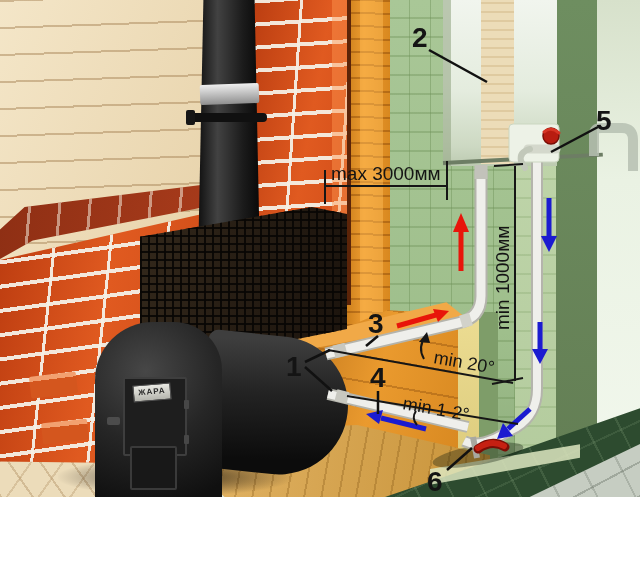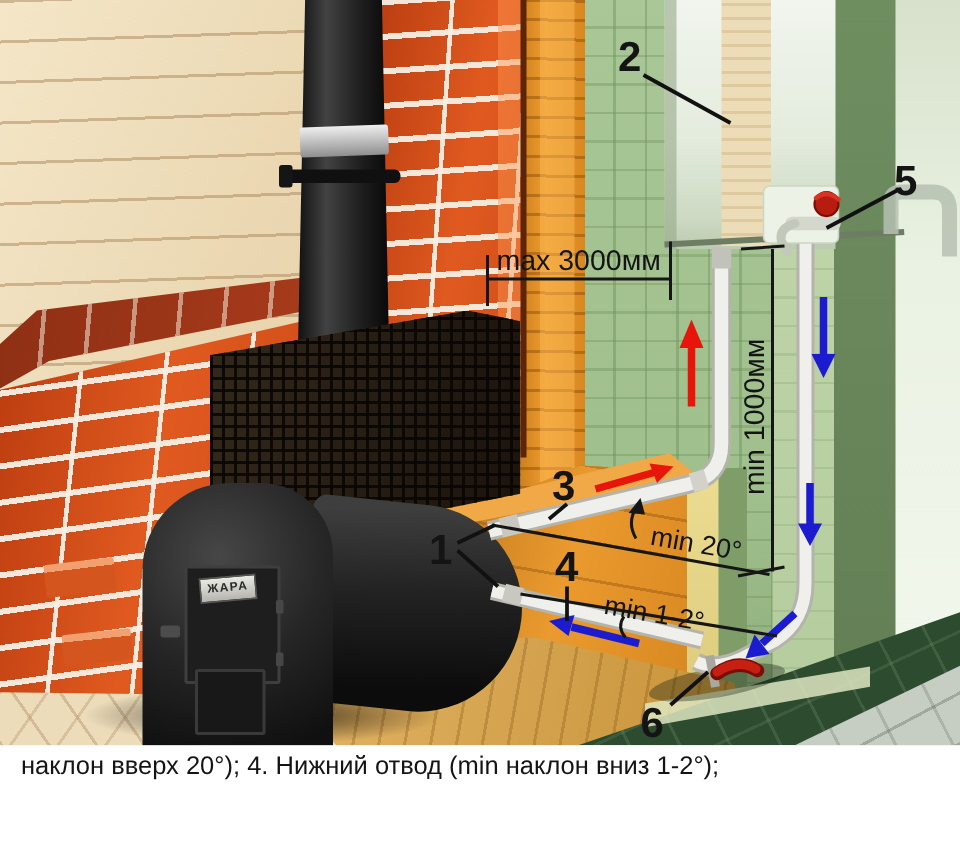--- a/index.html
+++ b/index.html
@@ -292,15 +292,14 @@
       <text class="callout" x="286" y="376">1</text>
       <text class="callout" x="412" y="47">2</text>
       <text class="callout" x="368" y="333">3</text>
       <text class="callout" x="370" y="387">4</text>
       <text class="callout" x="596" y="130">5</text>
       <text class="callout" x="427" y="491">6</text>
     </svg>
   </div>
 
   <div class="caption">
-    <div>наклон вверх 20°);  4. Нижний отвод (min наклон вниз 1-2°);</div>
   </div>
 </div>
 
 </body></html>

